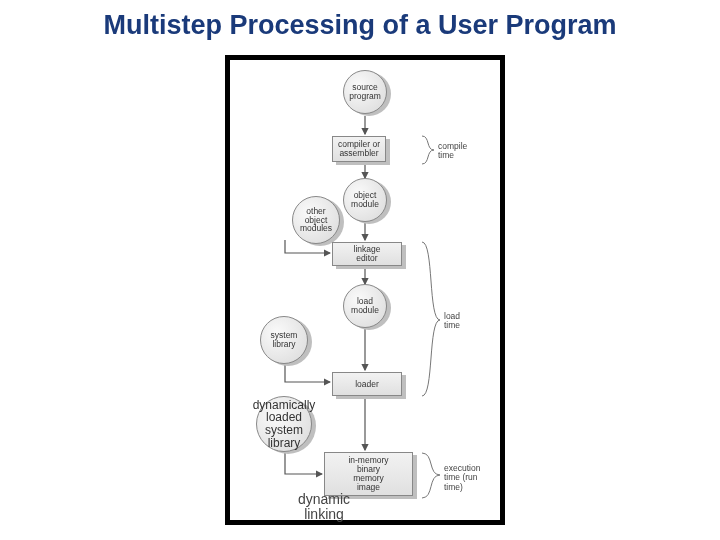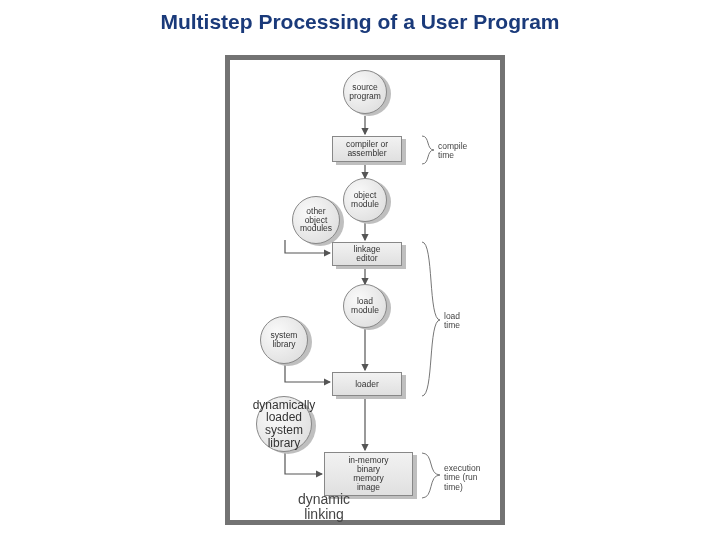--- a/index.html
+++ b/index.html
@@ -11,30 +11,30 @@
     font-family: Arial, Helvetica, sans-serif;
     position: relative;
   }
   .title {
     position: absolute;
     top: 10px;
     left: 0;
     width: 720px;
     text-align: center;
     font-weight: bold;
-    font-size: 21px;
+    font-size: 27px;
     color: #1a3a7a;
   }
   .frame {
     position: absolute;
     top: 55px;
     left: 225px;
     width: 270px;
     height: 460px;
-    border: 5px solid #737373;
+    border: 5px solid #000000;
     background: #fff;
   }
   .frame .inner {
     position: absolute;
     inset: 0;
   }
   
   .circ {
     position: absolute;
   }
@@ -150,21 +150,21 @@
       <path d="M192,182 C204,182 198,260 210,260 C198,260 204,336 192,336" fill="none" stroke="#777" stroke-width="1"></path>
 
       <path d="M192,393 C204,393 198,415 210,415 C198,415 204,438 192,438" fill="none" stroke="#777" stroke-width="1"></path>
     </svg>
 
     <div class="circ" style="left:113px; top:10px; width:44px; height:44px;">
       <div class="shadow"></div>
       <div class="face">source<br>program</div>
     </div>
 
-    <div class="rect" style="left:102px; top:76px; width:70px; height:26px;">
+    <div class="rect" style="left:102px; top:76px; width:54px; height:26px;">
       <div class="shadow"></div>
       <div class="face">compiler or<br>assembler</div>
     </div>
 
     <div class="circ" style="left:113px; top:118px; width:44px; height:44px;">
       <div class="shadow"></div>
       <div class="face">object<br>module</div>
     </div>
 
     <div class="circ" style="left:30px; top:136px; width:48px; height:48px;margin-left:32px;">

